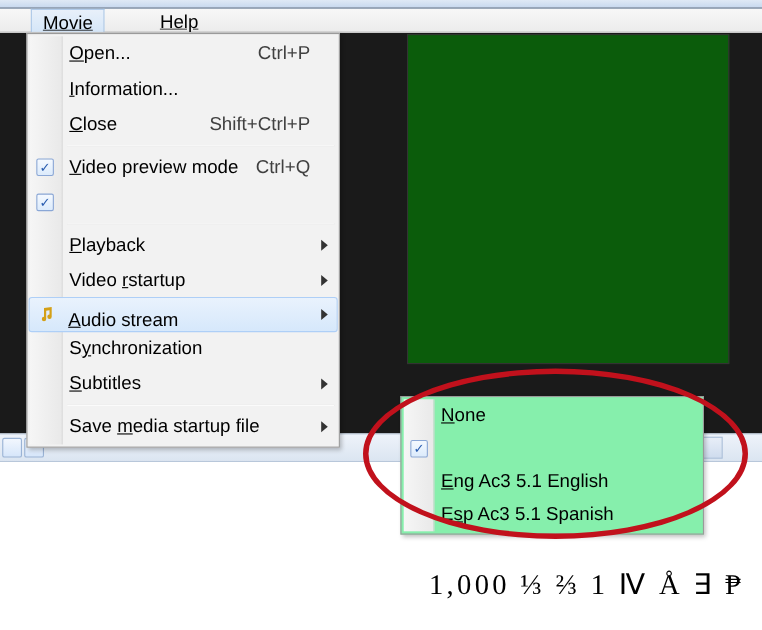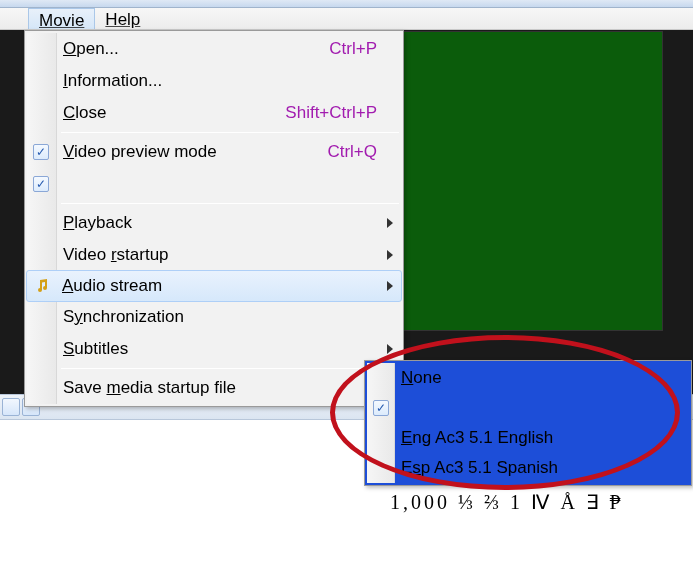--- a/index.html
+++ b/index.html
@@ -13,20 +13,21 @@
     border-bottom: 1px solid #a0b4cc;
   }
 
   
   .menubar {
     position: absolute; top: 8px; left: 0; right: 0; height: 22px;
     background: linear-gradient(#f7f7f7, #ececec);
     border-bottom: 1px solid #c9c9c9;
     display: flex; align-items: stretch;
     padding-left: 28px;
+    gap: 40px;
   }
   .app-icon {
     position: absolute; left: 4px; top: 10px; width: 18px; height: 18px;
     background: linear-gradient(#6ab7f5, #2a7ac0);
     border-radius: 3px;
   }
   .menubar-item {
     padding: 1px 10px 0 10px; line-height: 21px;
     text-decoration: underline; text-decoration-color: rgba(0,0,0,0.7);
     cursor: default; color: #000;
@@ -38,44 +39,44 @@
 
   
   .video-area {
     position: absolute; top: 31px; left: 370px; right: 30px; height: 300px;
     background: #0b5c0b;
     border: 1px solid #333;
   }
 
   
   .dropdown {
-    position: absolute; top: 30px; left: 24px; width: 380px;
+    position: absolute; top: 30px; left: 24px; width: 285px;
     background: #f2f2f2;
     border: 1px solid #9a9a9a;
     box-shadow: 2px 2px 4px rgba(0,0,0,0.25);
     padding: 2px;
   }
   .menu-gutter {
     position: absolute; left: 2px; top: 2px; bottom: 2px; width: 30px;
     background: linear-gradient(to right,#f6f6f6,#e9e9e9);
     border-right: 1px solid #d8d8d8;
   }
   .menu-item {
     position: relative; height: 32px; display: flex; align-items: center;
     padding-left: 36px; padding-right: 24px;
     color: #000;
   }
   .menu-item:hover, .menu-item.highlight {
     background: linear-gradient(#e9f2fd,#d6e8fb);
     border: 1px solid #aecff7; border-radius: 3px;
-    margin: -1px; padding-left: 35px; padding-right: 23px;
+    margin: -1px; padding-left: 35px; padding-right: 23px; align-items: flex-end;
   }
   .mi-label { flex: 1; }
   .mi-label .ul { text-decoration: underline; }
-  .mi-shortcut { color: #a21caf; margin-left: 12px; }
+  .mi-shortcut { color: #404040; margin-left: 12px; }
   .submenu-arrow {
     position: absolute; right: 8px; top: 50%; transform: translateY(-50%);
     width: 0; height: 0; border-top: 5px solid transparent;
     border-bottom: 5px solid transparent; border-left: 6px solid #333;
   }
   .checkmark {
     position: absolute; left: 6px; top: 50%; transform: translateY(-50%);
     width: 16px; height: 16px; border: 1px solid #8aa7d6; border-radius: 2px;
     background: linear-gradient(#f4f9ff,#dcebfc);
     display: flex; align-items: center; justify-content: center;
@@ -85,22 +86,22 @@
     position: absolute; left: 7px; top: 50%; transform: translateY(-50%);
     width: 16px; height: 16px;
   }
   .menu-sep {
     height: 1px; margin: 3px 2px 3px 34px;
     background: #d0d0d0; border-bottom: 1px solid #ffffff;
   }
 
   
   .submenu {
-    position: absolute; top: 360px; left: 364px; width: 328px;
-    background: #1d4ed8; border: 1px solid #9a9a9a;
+    position: absolute; top: 360px; left: 364px; width: 276px;
+    background: #86efac; border: 1px solid #9a9a9a;
     box-shadow: 2px 2px 4px rgba(0,0,0,0.25);
     padding: 2px;
   }
   .submenu .menu-gutter { width: 28px; }
   .submenu .menu-item { padding-left: 34px; height: 30px; }
 
   
   .annotation-ellipse {
     position: absolute; left: 330px; top: 335px; width: 350px; height: 155px;
     border: 5px solid #c1111c; border-radius: 50%;
@@ -119,22 +120,22 @@
   }
   .toolbar-icons {
     position: absolute; left: 0; top: 396px; height: 22px; display: flex;
     align-items: center; gap: 2px; padding-left: 2px;
   }
   .tb-btn {
     width: 18px; height: 18px; border: 1px solid #9ab3d5; border-radius: 2px;
     background: linear-gradient(#f2f7fe,#d6e6fa);
   }
   .sample-text {
-    position: absolute; left: 390px; top: 490px; color: #000;
-    font-family: "Times New Roman", serif; font-size: 20px;
+    position: absolute; left: 390px; top: 516px; color: #000;
+    font-family: "Times New Roman", serif; font-size: 26px;
     letter-spacing: 3px; white-space: nowrap;
   }
   .ruler-tick {
     position: absolute; right: 36px; top: 397px; width: 40px; height: 20px;
     background: linear-gradient(#e8eef8,#cfdcee); border: 1px solid #a8bdd8;
   }
 </style>
 </head>
 <body>
 

